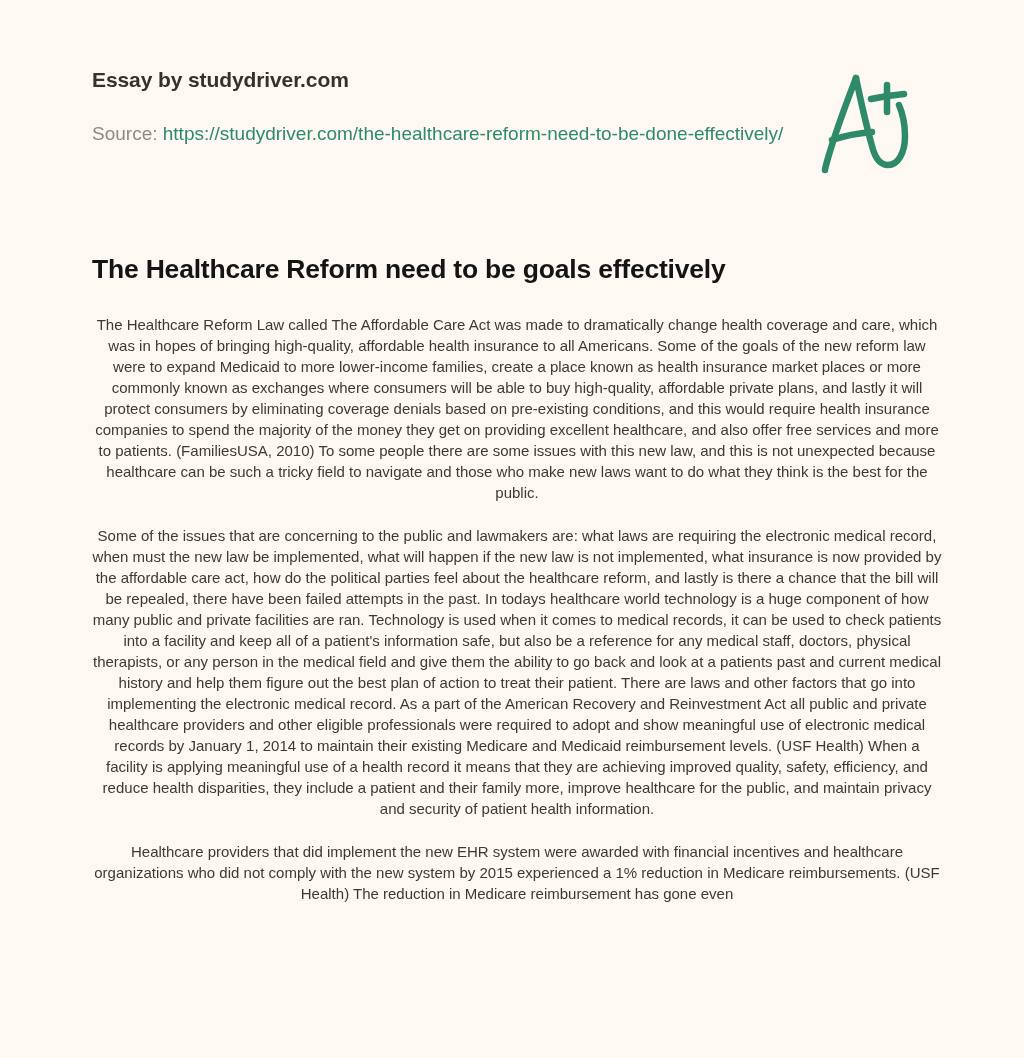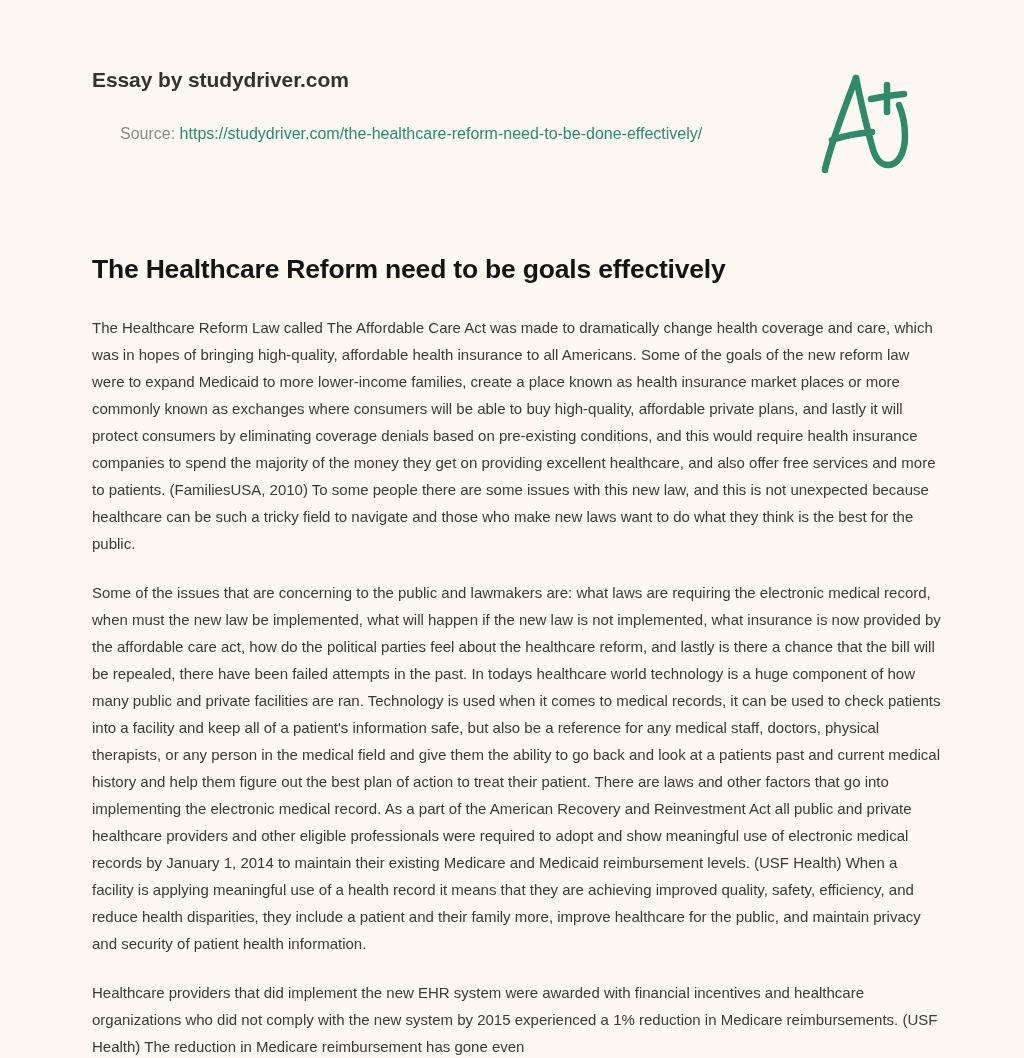--- a/index.html
+++ b/index.html
@@ -38,24 +38,23 @@
     font-weight: bold;
     color: #33322f;
     letter-spacing: -0.1px;
     white-space: nowrap;
   }
 
   .source-line {
     position: absolute;
     left: 92px;
     top: 124px;
-    font-size: 16px;
+    font-size: 19px;
     white-space: nowrap;
     line-height: 20px;
-    margin-left: 28px;
   }
   .source-label {
     color: #8d8b86;
   }
   .source-url {
     color: #2d8a6c;
     text-decoration: none;
   }
 
   
@@ -85,23 +84,23 @@
     font-weight: bold;
     color: #141414;
     line-height: 34px;
     margin: 0 0 28px 0;
     letter-spacing: -0.2px;
   }
 
   .article-body p {
     margin: 0 0 22px 0;
     font-size: 15px;
-    line-height: 27px;
+    line-height: 21px;
     color: #3c3a37;
-    text-align: left;
+    text-align: center;
   }
   .article-body p:last-child {
     margin-bottom: 0;
   }
 </style>
 </head>
 <body>
 
 <div class="page">
 

